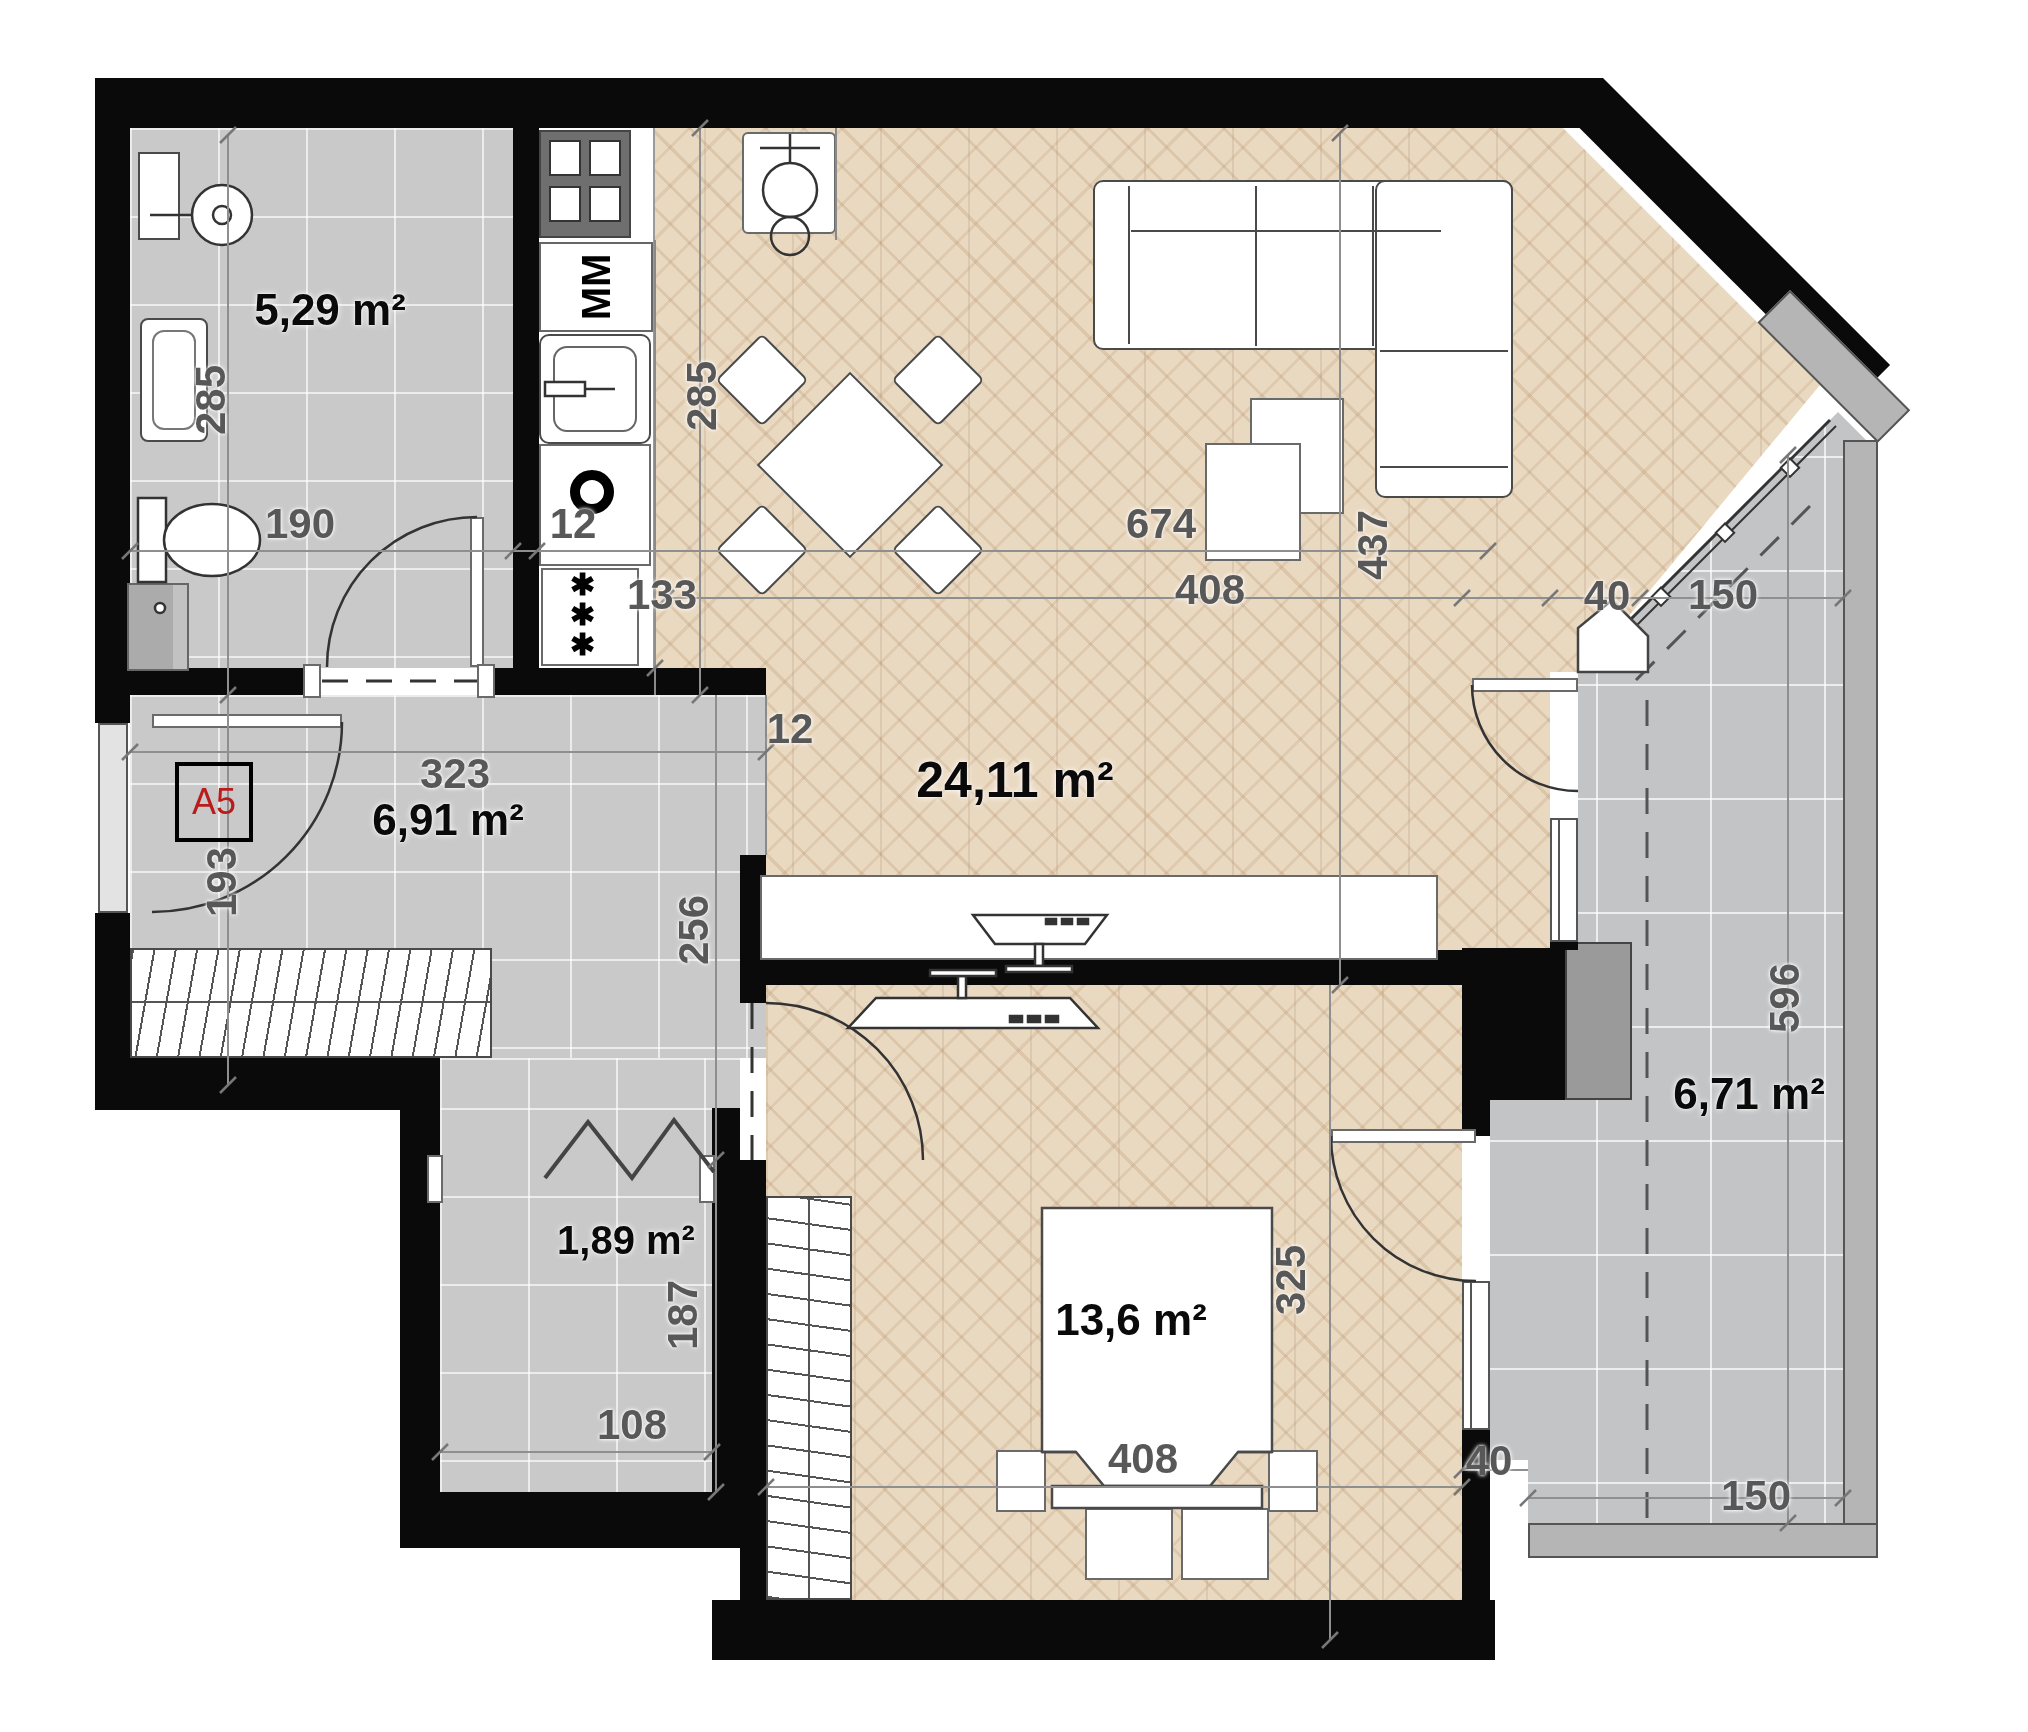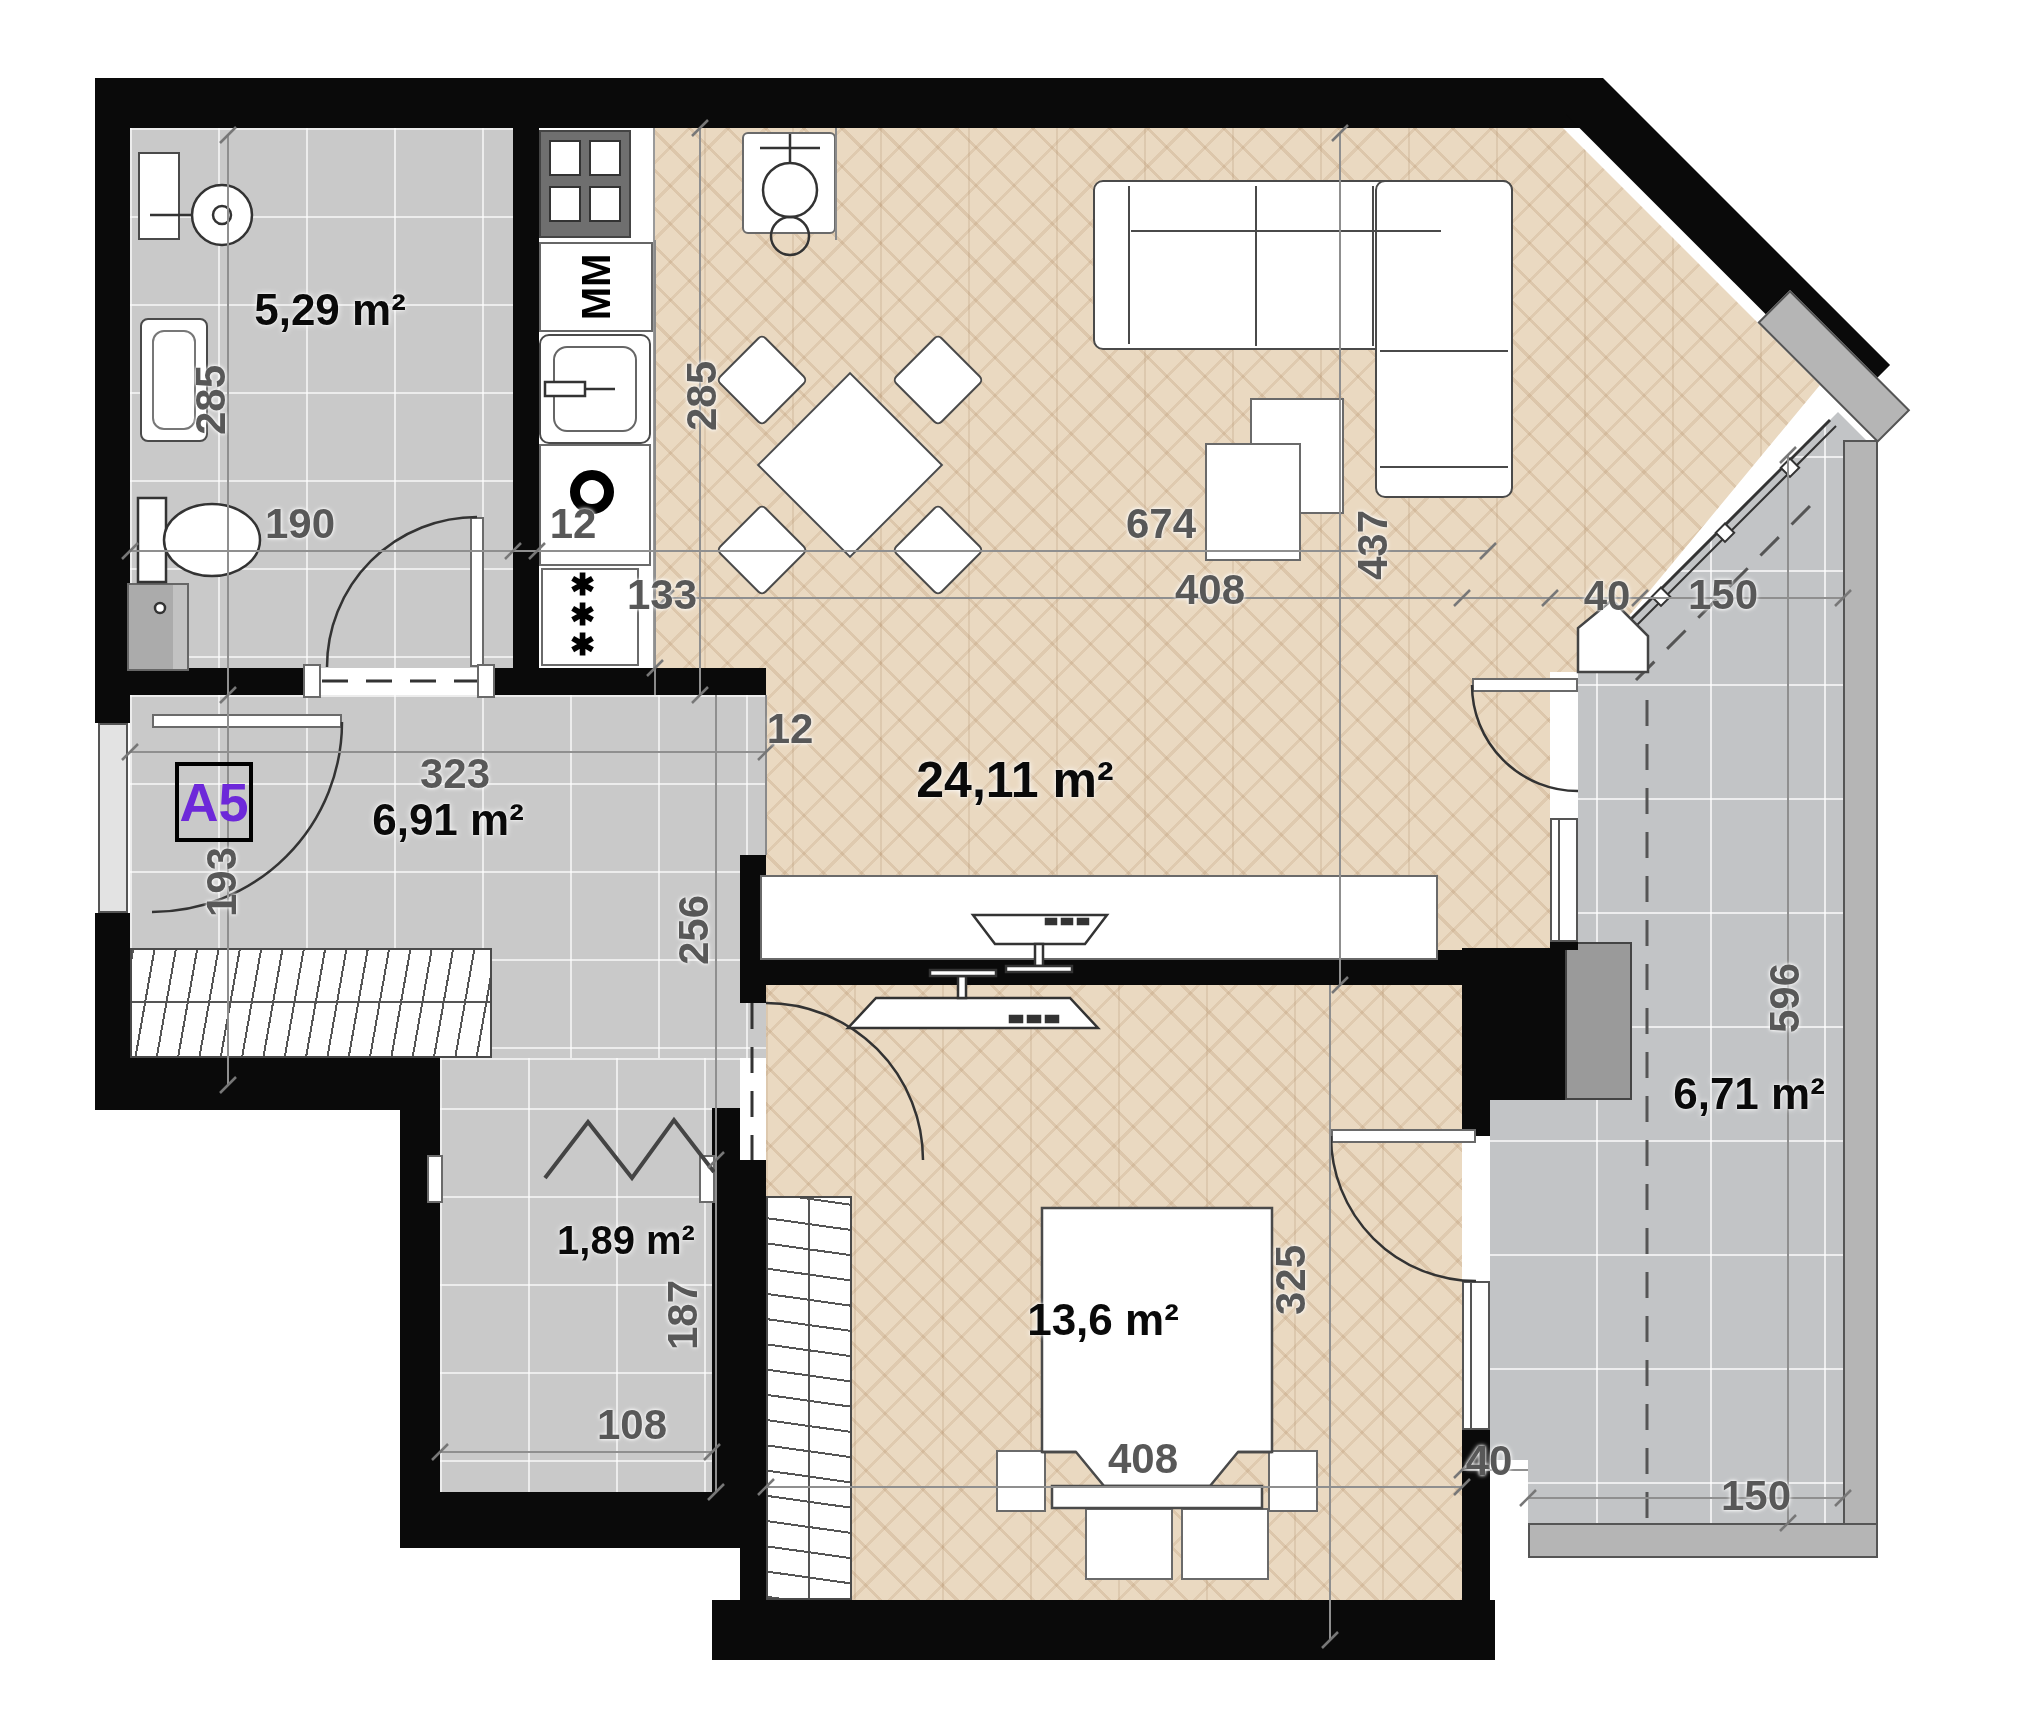--- a/index.html
+++ b/index.html
@@ -25,21 +25,21 @@
   .furn{background:#fff;border:2px solid #4a4a4a;box-sizing:border-box;}
   .thin{border-color:#6a6a6a;}
   .hatch-v{background-image:repeating-linear-gradient(100deg,#555 0 2px,transparent 2px 21px);}
   .hatch-h{background-image:repeating-linear-gradient(8deg,#555 0 2px,transparent 2px 25px);}
   .arealabel{font-weight:bold;font-size:44px;color:#0a0a0a;white-space:nowrap;
              transform:translate(-50%,-50%);text-shadow:0 0 6px #fff,0 0 2px #fff;}
   .dim{font-weight:bold;font-size:42px;color:#585858;white-space:nowrap;
        transform:translate(-50%,-50%);text-shadow:0 0 5px #fff,0 0 3px #fff;}
   .dim.v{writing-mode:vertical-rl;transform:translate(-50%,-50%) rotate(180deg);}
   .small{font-size:40px;}
-  #a5box{border:4px solid #000;font-weight:bold;font-size:54px;color:#6d28d9;
+  #a5box{border:4px solid #000;font-weight:normal;font-size:36px;color:#b91c1c;
          display:flex;align-items:center;justify-content:center;background:transparent;}
   .rad{font-size:30px;line-height:30px;width:32px;word-break:break-all;color:#000;font-weight:bold;}
   svg line,svg path,svg polyline{vector-effect:non-scaling-stroke;}
 </style>
 </head>
 <body>
 
 <div id="plan">
 
   <div class="abs tile" style="left:130px;top:128px;width:383px;height:540px;"></div>
@@ -266,21 +266,21 @@
       <line x1="1520" y1="1506" x2="1536" y2="1490"></line>
         <line x1="1835" y1="1506" x2="1851" y2="1490"></line>
       <line x1="1454" y1="1478" x2="1470" y2="1462"></line>
     </g>
   </svg>
 
   <div class="abs arealabel" style="left:330px;top:310px;">5,29 m²</div>
   <div class="abs arealabel" style="left:448px;top:820px;">6,91 m²</div>
   <div class="abs arealabel" style="left:1015px;top:780px;font-size:50px;">24,11 m²</div>
   <div class="abs arealabel small" style="left:626px;top:1240px;">1,89 m²</div>
-  <div class="abs arealabel" style="left:1103px;top:1320px;">13,6 m²</div>
+  <div class="abs arealabel" style="left:1131px;top:1320px;">13,6 m²</div>
   <div class="abs arealabel" style="left:1749px;top:1094px;">6,71 m²</div>
 
   <div class="abs" id="a5box" style="left:175px;top:762px;width:70px;height:72px;">
       <span>A5</span>
     </div>
 
   <div class="abs dim v" style="left:211px;top:400px;">285</div>
   <div class="abs dim" style="left:300px;top:524px;">190</div>
   <div class="abs dim v" style="left:702px;top:396px;">285</div>
   <div class="abs dim" style="left:573px;top:524px;">12</div>

